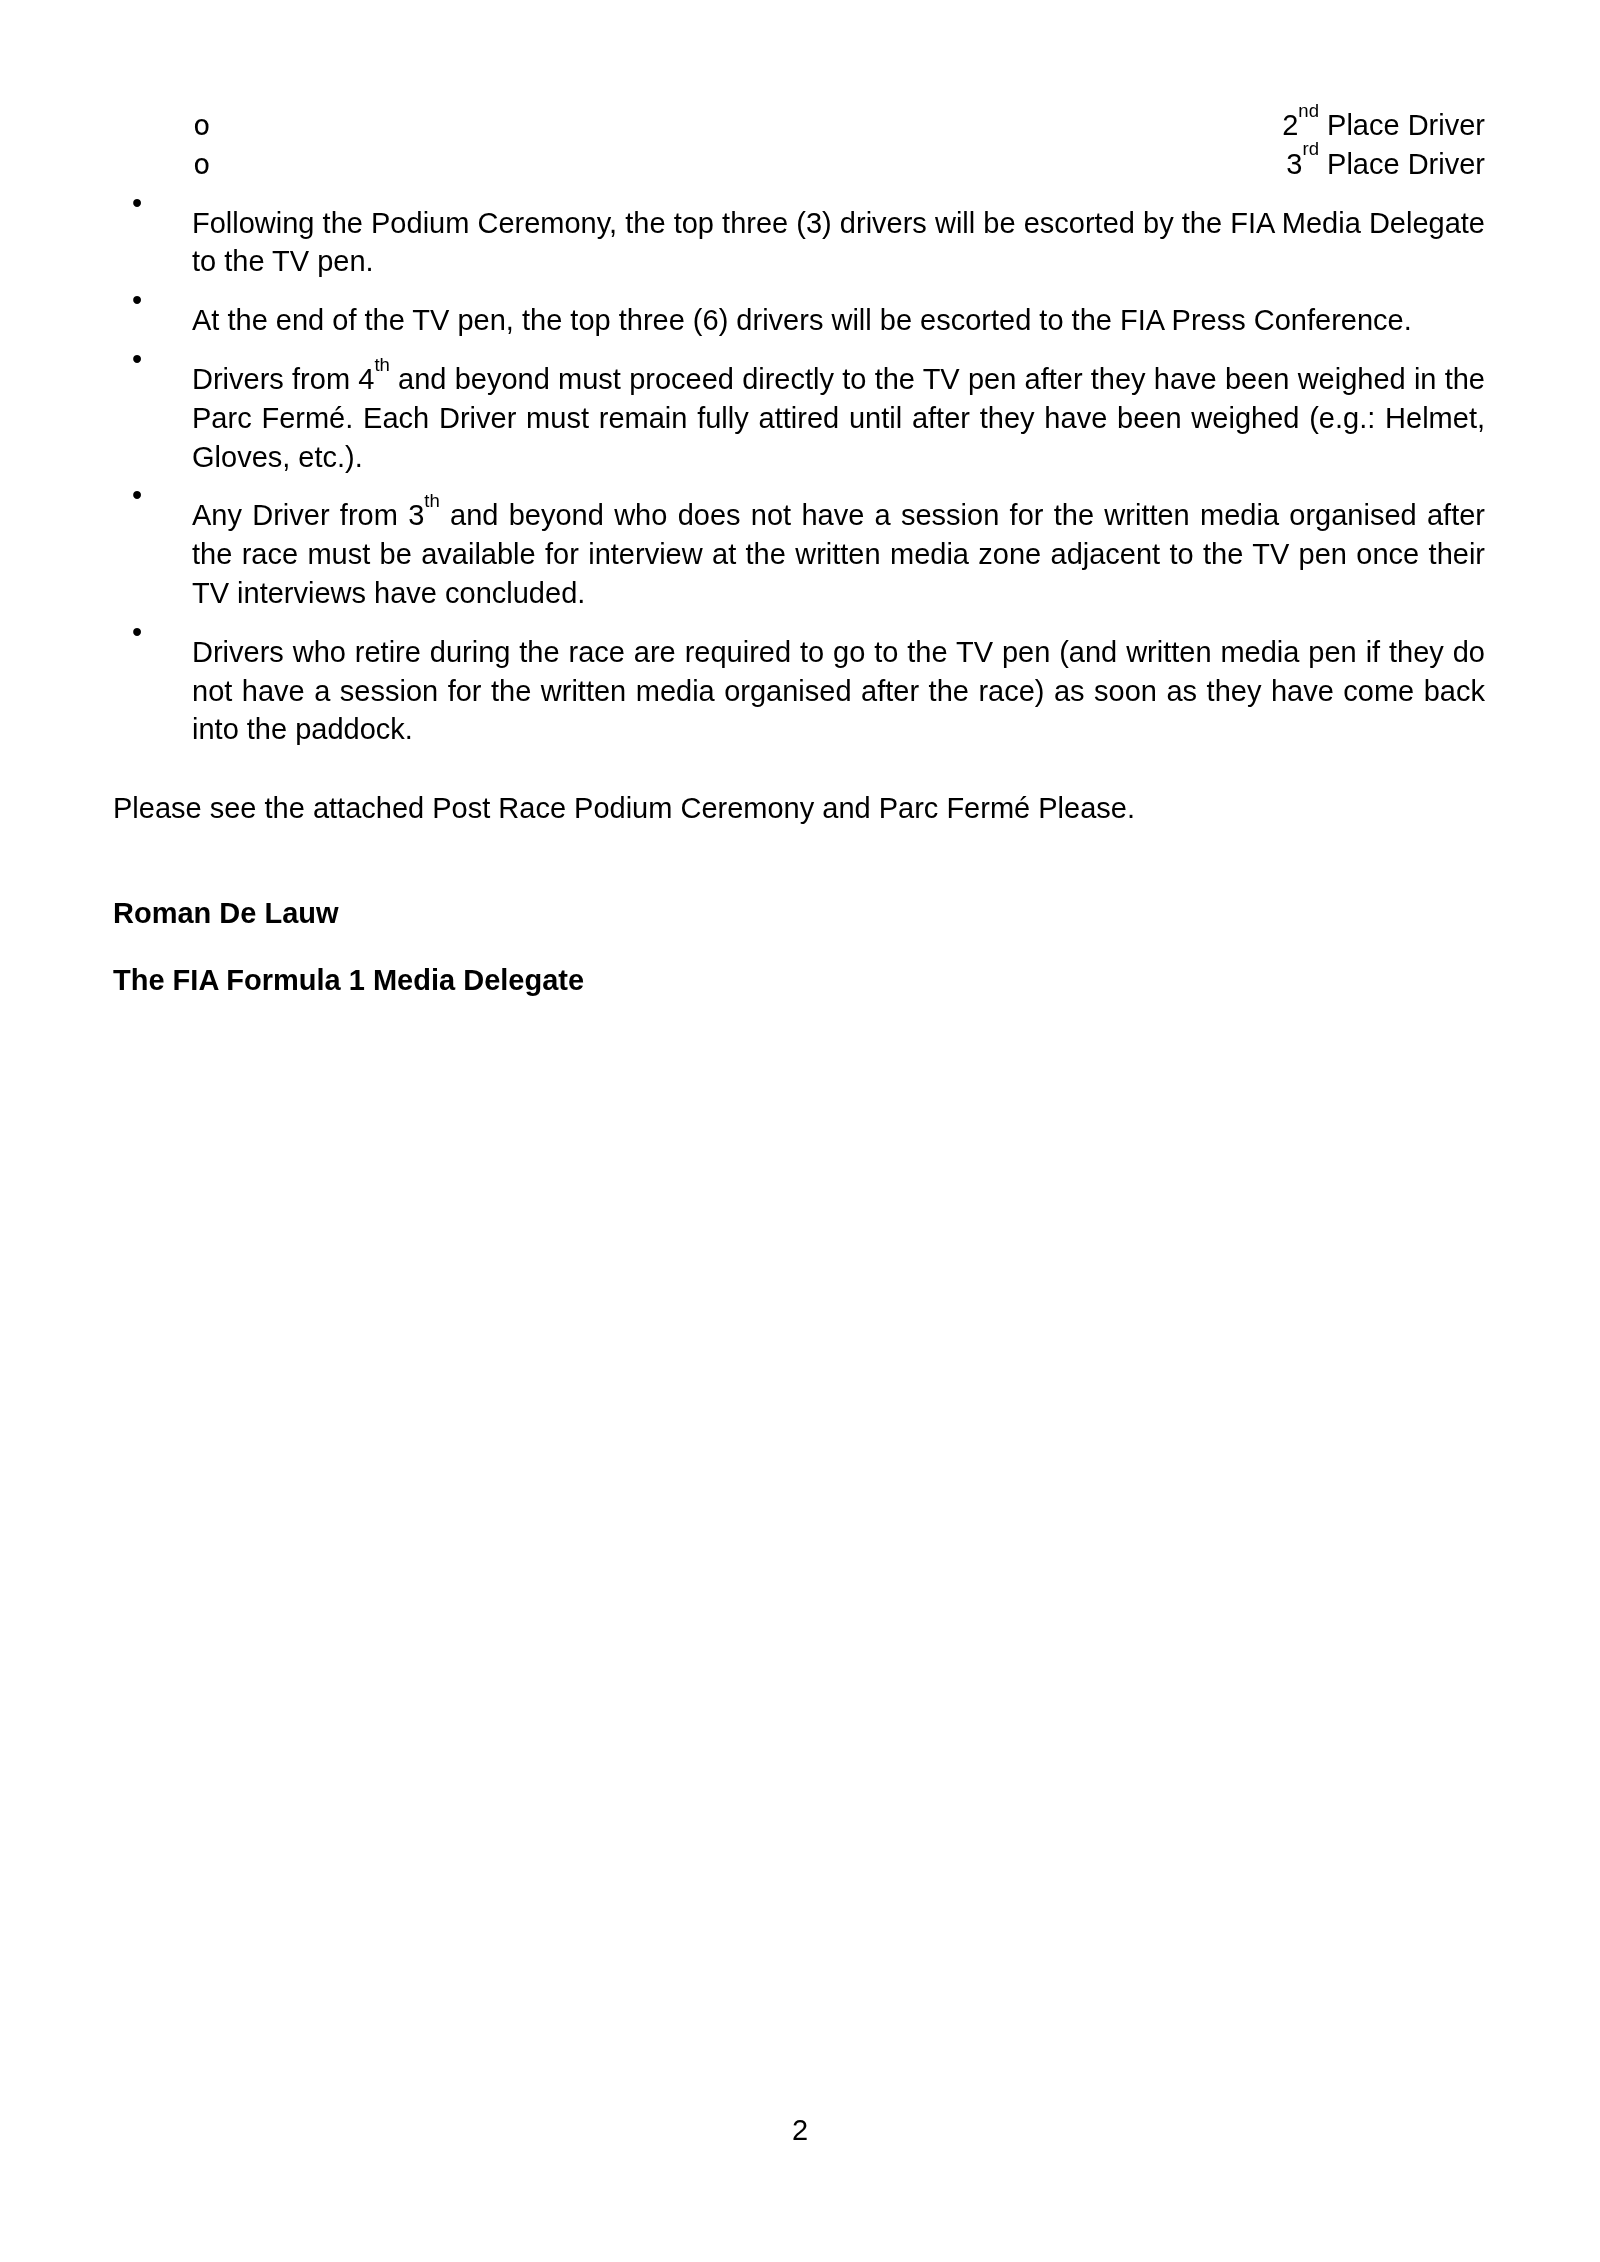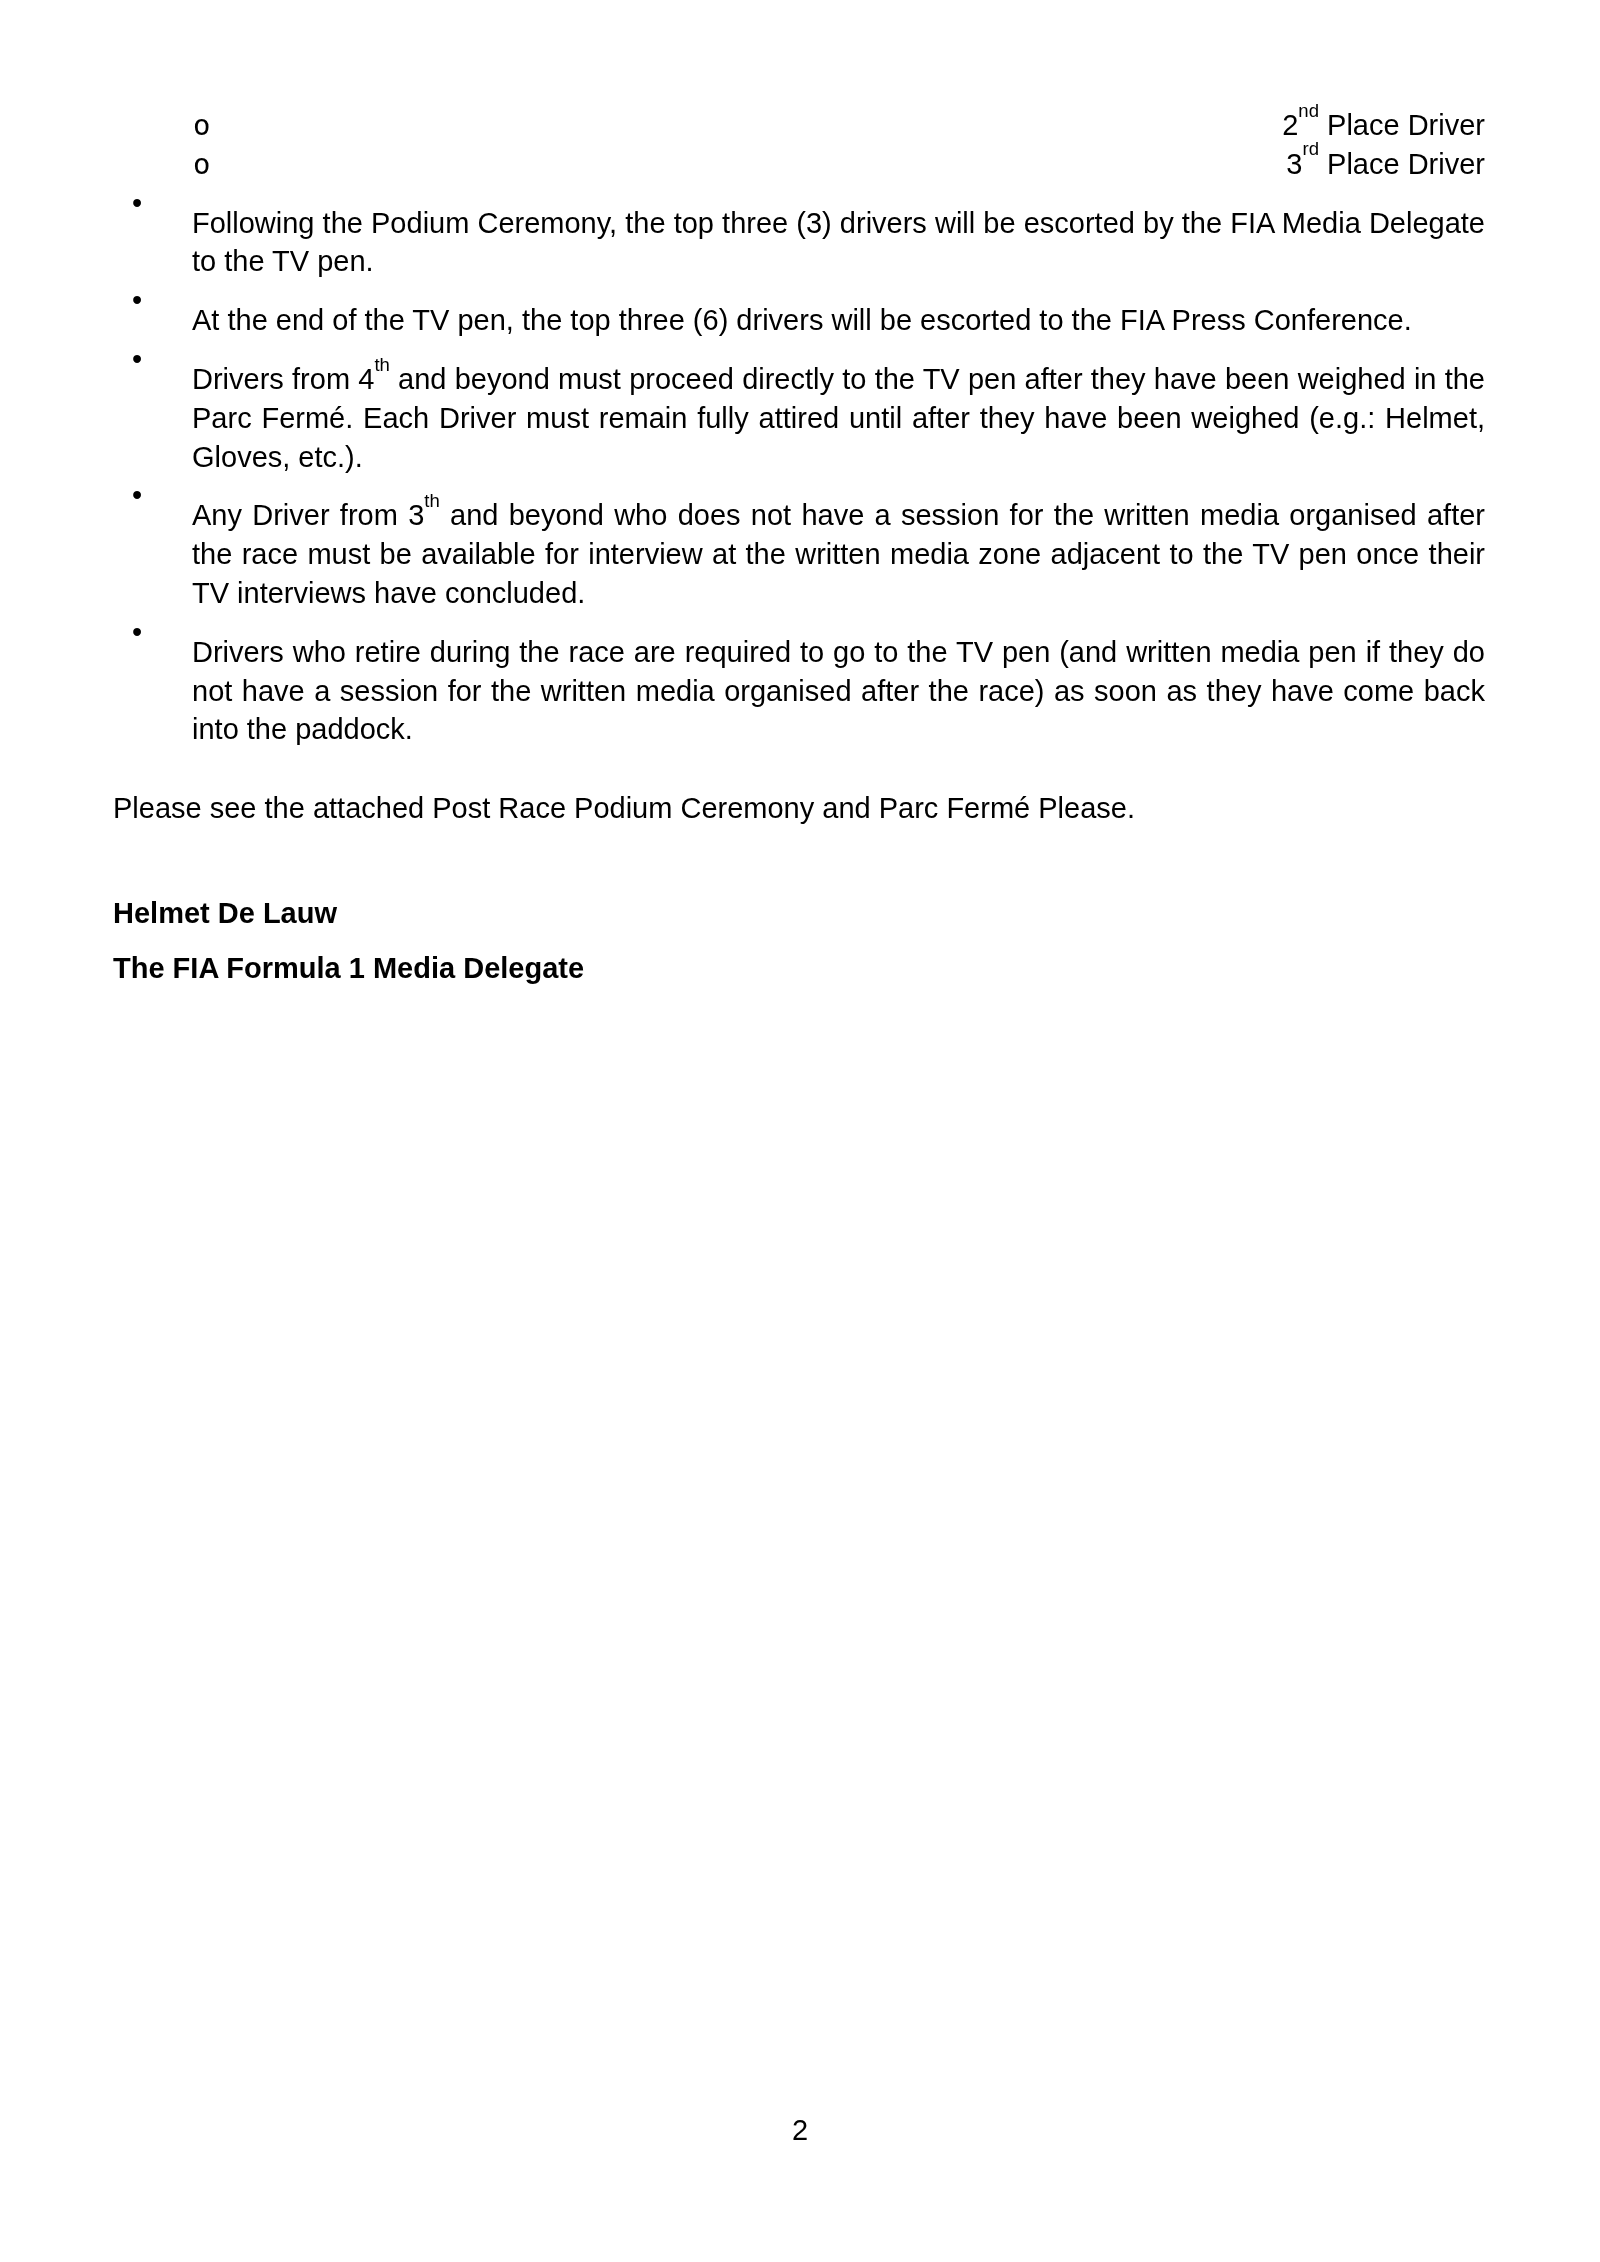--- a/index.html
+++ b/index.html
@@ -32,21 +32,21 @@
   .li.main .text { text-align: justify; margin-top: 20px; }
   .li.sub .text { text-align: right; margin-left: 42px; }
   .sup {
     font-size: 0.64em;
     position: relative;
     top: -0.42em;
     line-height: 0;
   }
   .closing { margin: 40px 0 0 0; }
   .signature { margin: 66px 0 0 0; font-weight: bold; }
-  .sig-title { margin: 16px 0 0 0; font-weight: bold; }
+  .sig-title { margin: 28px 0 0 0; font-weight: bold; }
   .page-number {
     position: absolute;
     bottom: 112px;
     left: 0;
     width: 100%;
     text-align: center;
   }
 </style>
 </head>
 <body>
@@ -79,18 +79,18 @@
       <span class="marker">•</span>
       <span class="text"><span>Any Driver from 3</span><sup class="sup">th</sup><span> and beyond who does not have a session for the written media organised after the race must be available for interview at the written media zone adjacent to the TV pen once their TV interviews have concluded.</span></span>
     </div>
     <div class="li main">
       <span class="marker">•</span>
       <span class="text"><span>Drivers who retire during the race are required to go to the TV pen (and written media pen if they do not have a session for the written media organised after the race) as soon as they have come back into the paddock.</span><sup class="sup"></sup><span></span></span>
     </div>
 
     <p class="closing">Please see the attached Post Race Podium Ceremony and Parc Fermé Please.</p>
 
-    <p class="signature">Helmet De Lauw</p>
+    <p class="signature">Roman De Lauw</p>
     <p class="sig-title">The FIA Formula 1 Media Delegate</p>
   </div>
 
   <div class="page-number">2</div>
 </div>
 
 </body></html>

